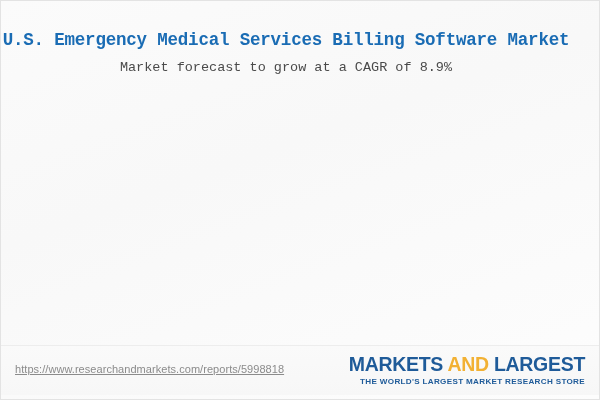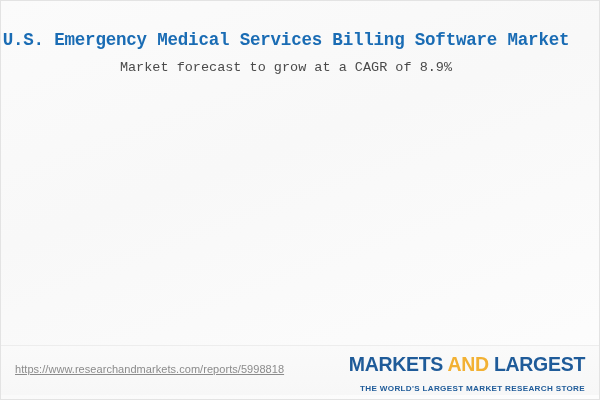--- a/index.html
+++ b/index.html
@@ -102,21 +102,21 @@
     line-height: 21px;
     white-space: nowrap;
   }
   .logo-and { color: #f2b134; text-align: right; }
   .logo-tag {
     font-size: 8.1px;
     font-weight: bold;
     color: #1f5b99;
     letter-spacing: 0.32px;
     line-height: 11px;
-    margin-top: 8px;
+    margin-top: 1px;
     white-space: nowrap;
   }
 </style>
 </head>
 <body>
 
 <div class="infographic">
 
   <div class="header">
     <div class="chart-title">U.S. Emergency Medical Services Billing Software Market</div>

